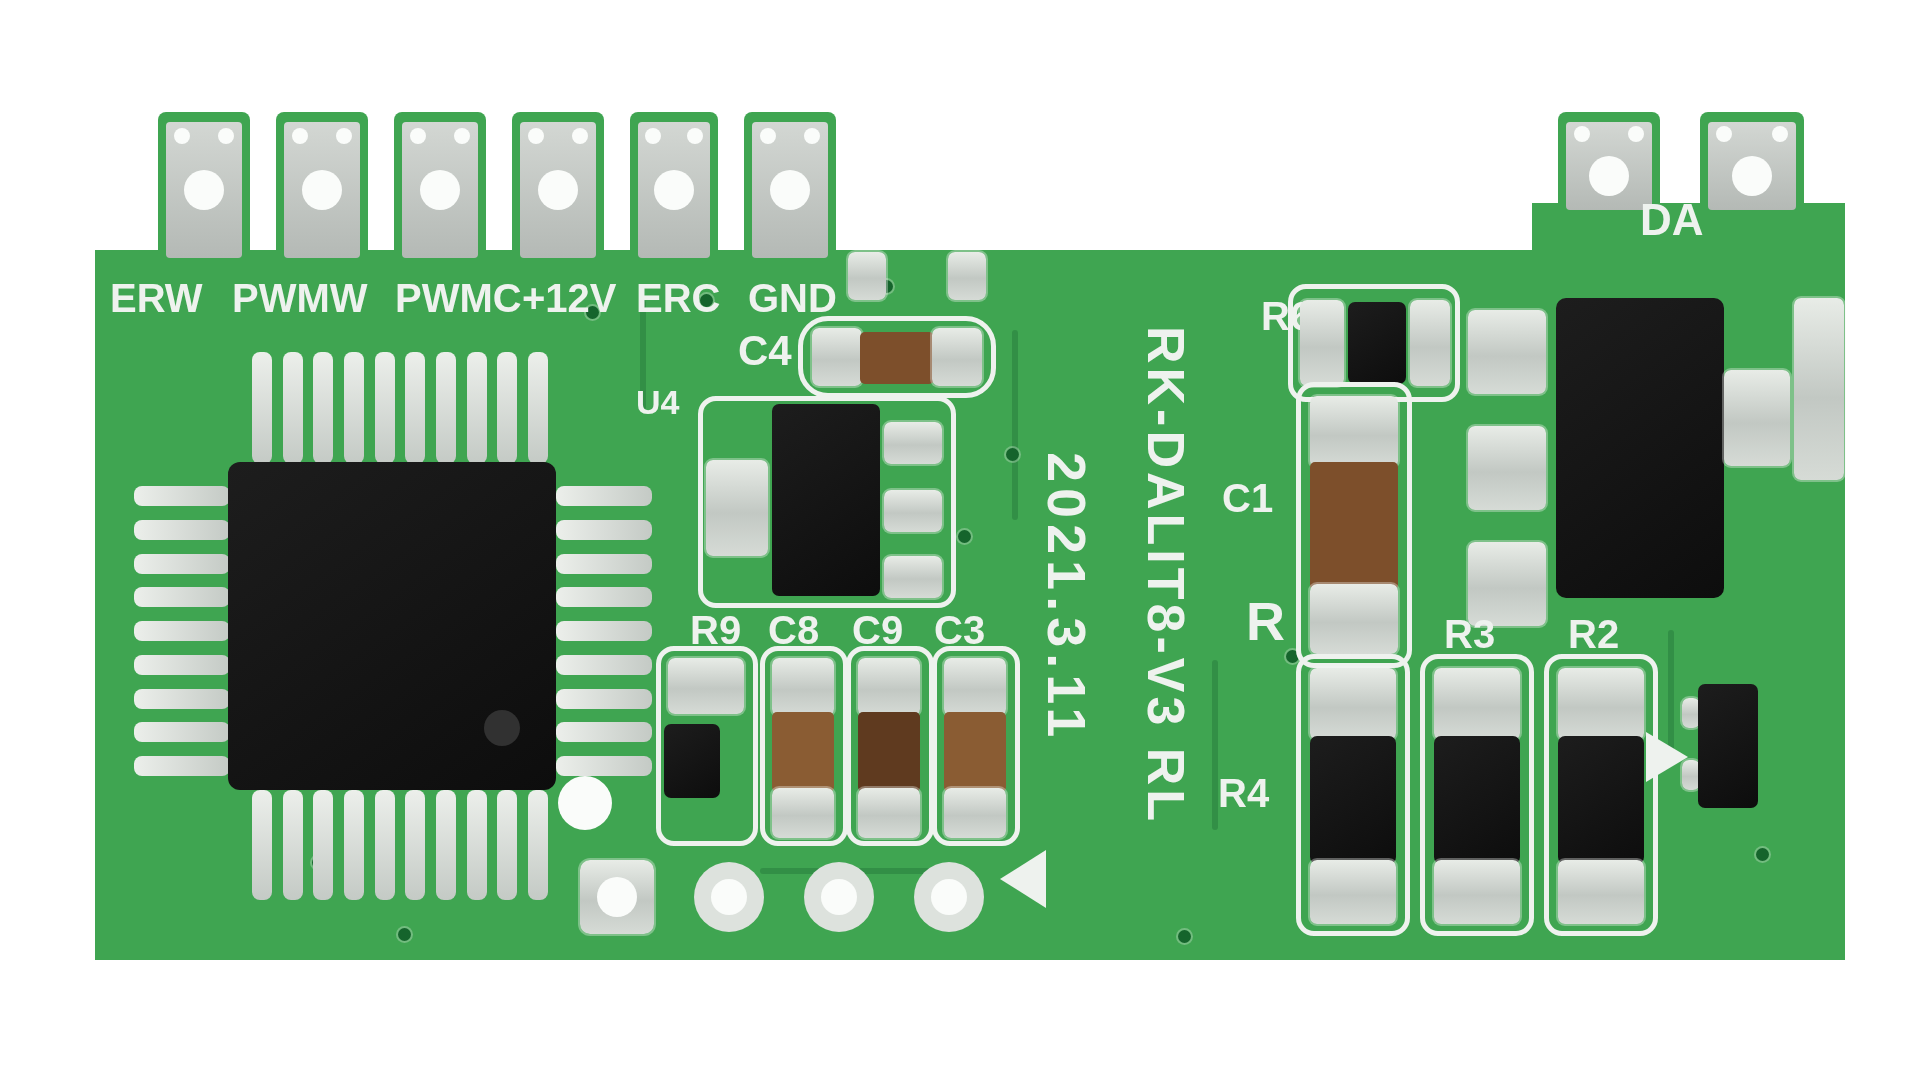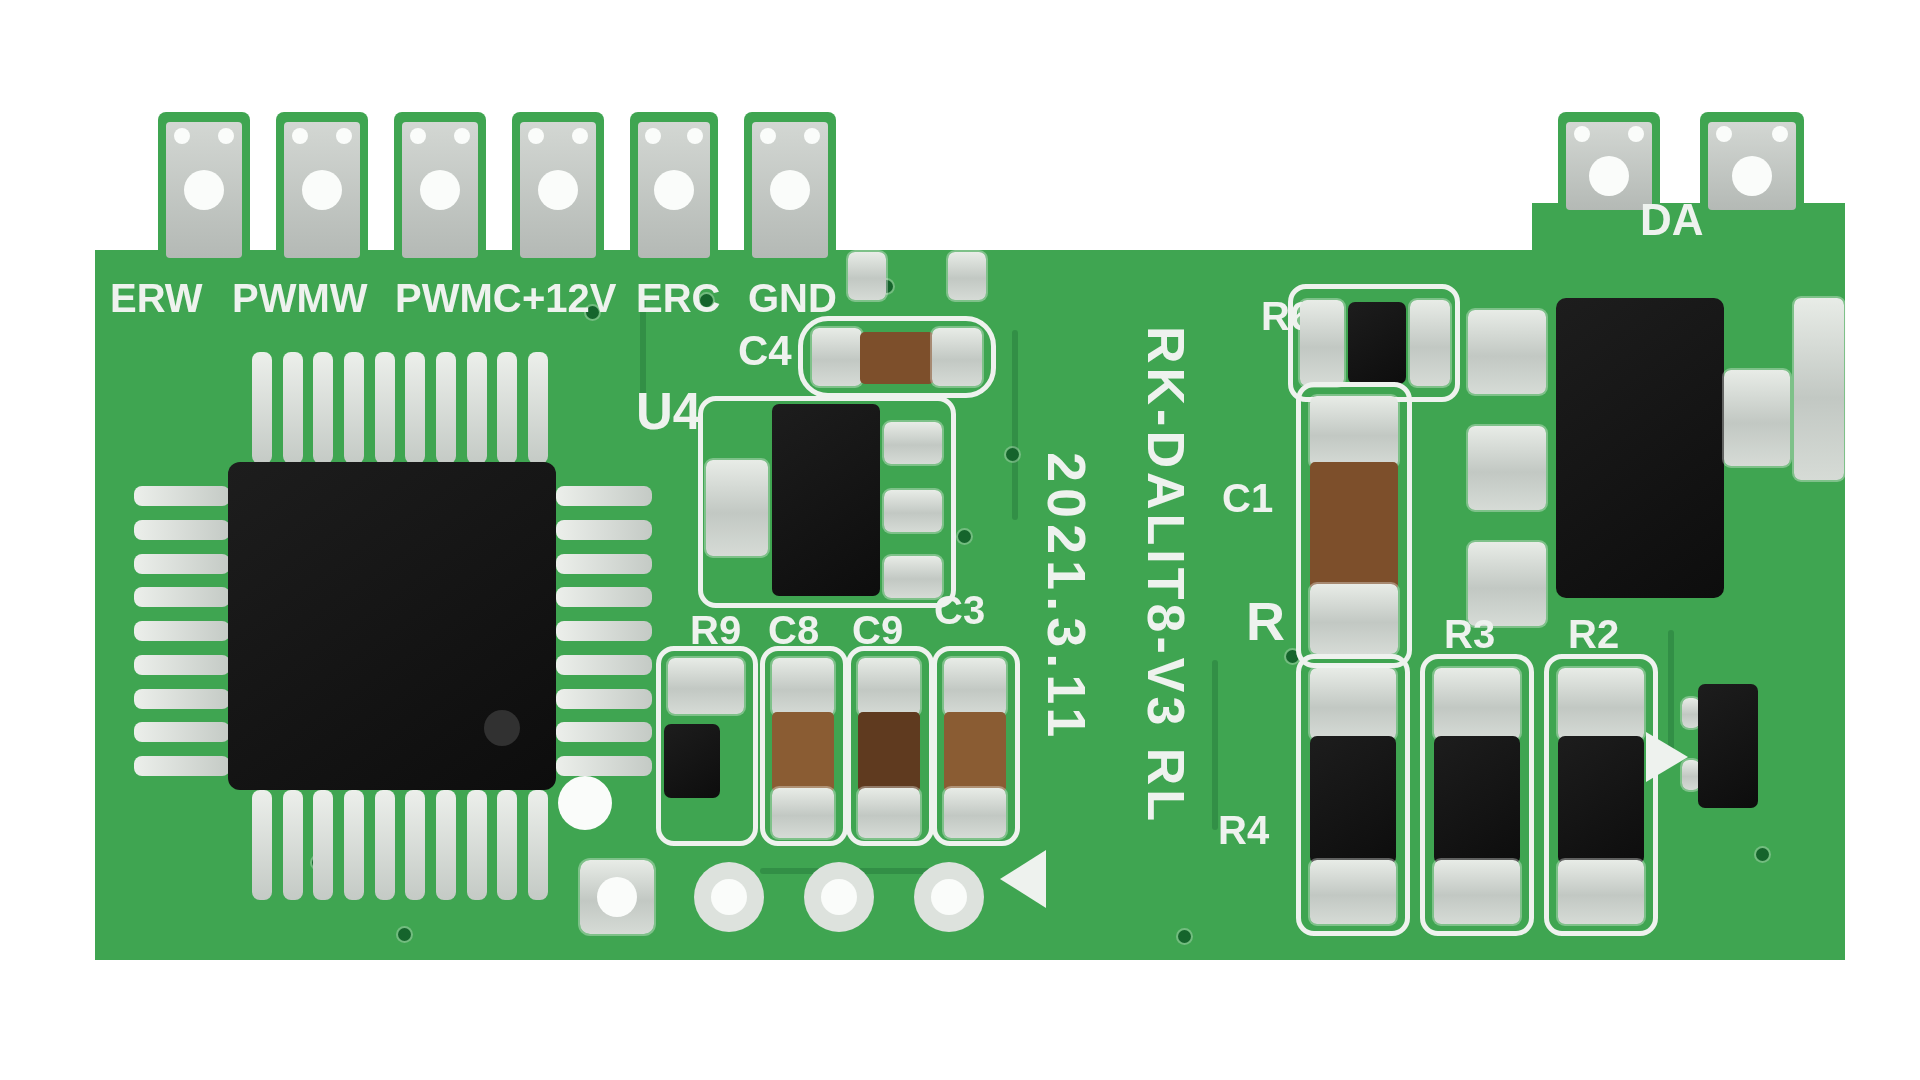--- a/index.html
+++ b/index.html
@@ -164,40 +164,40 @@
       <div class="lead"></div>
       <div class="lead"></div>
       <div class="lead"></div>
       <div class="lead"></div>
     </div>
   <div class="abs chip" style="left:228px;top:462px;width:328px;height:328px;border-radius:12px">
     <div class="abs" style="right:36px;bottom:44px;width:36px;height:36px;border-radius:50%;background:#313131"></div>
   </div>
   <div class="abs hole" style="left:558px;top:776px;width:54px;height:54px"></div>
 
-  <div class="abs ref" style="left:636px;top:384px;font-size:51px">U4</div>
+  <div class="abs ref" style="left:636px;top:384px;font-size:34px">U4</div>
   <div class="abs silk" style="left:698px;top:396px;width:258px;height:212px"></div>
   <div class="abs pad" style="left:706px;top:460px;width:62px;height:96px"></div>
   <div class="abs chip" style="left:772px;top:404px;width:108px;height:192px"></div>
   <div class="abs pad" style="left:884px;top:422px;width:58px;height:42px"></div>
   <div class="abs pad" style="left:884px;top:490px;width:58px;height:42px"></div>
   <div class="abs pad" style="left:884px;top:556px;width:58px;height:42px"></div>
 
   <div class="abs ref" style="left:738px;top:328px;font-size:42px">C4</div>
   <div class="abs pad" style="left:848px;top:252px;width:38px;height:48px"></div>
   <div class="abs pad" style="left:948px;top:252px;width:38px;height:48px"></div>
   <div class="abs silk" style="left:798px;top:316px;width:198px;height:82px;border-radius:30px"></div>
   <div class="abs pad" style="left:812px;top:328px;width:50px;height:58px"></div>
   <div class="abs cap" style="left:860px;top:332px;width:74px;height:52px;background:#7d4f2b"></div>
   <div class="abs pad" style="left:932px;top:328px;width:50px;height:58px"></div>
 
   <div class="abs ref" style="left:690px;top:608px">R9</div>
   <div class="abs ref" style="left:768px;top:608px">C8</div>
   <div class="abs ref" style="left:852px;top:608px">C9</div>
-  <div class="abs ref" style="left:934px;top:588px">C3</div>
+  <div class="abs ref" style="left:934px;top:608px">C3</div>
 
   <div class="abs silk" style="left:656px;top:646px;width:102px;height:200px"></div>
   <div class="abs pad" style="left:668px;top:658px;width:76px;height:56px"></div>
   <div class="abs chip" style="left:664px;top:724px;width:56px;height:74px"></div>
 
   <div class="abs silk" style="left:760px;top:646px;width:88px;height:200px"></div>
   <div class="abs pad" style="left:772px;top:658px;width:62px;height:58px"></div>
   <div class="abs cap" style="left:772px;top:712px;width:62px;height:80px;background:#8a5c33"></div>
   <div class="abs pad" style="left:772px;top:788px;width:62px;height:50px"></div>
 
@@ -240,21 +240,21 @@
 
   <div class="abs ref" style="left:1222px;top:476px">C1</div>
   <div class="abs ref" style="left:1246px;top:592px;font-size:54px">R</div>
   <div class="abs silk" style="left:1296px;top:382px;width:116px;height:286px"></div>
   <div class="abs pad" style="left:1310px;top:396px;width:88px;height:72px"></div>
   <div class="abs cap" style="left:1310px;top:462px;width:88px;height:128px;background:#7d4f2b"></div>
   <div class="abs pad" style="left:1310px;top:584px;width:88px;height:70px"></div>
 
   <div class="abs ref" style="left:1444px;top:612px">R3</div>
   <div class="abs ref" style="left:1568px;top:612px">R2</div>
-  <div class="abs ref" style="left:1218px;top:808px">R4</div>
+  <div class="abs ref" style="left:1218px;top:771px">R4</div>
 
   <div class="abs silk" style="left:1296px;top:654px;width:114px;height:282px"></div>
   <div class="abs pad" style="left:1310px;top:668px;width:86px;height:72px"></div>
   <div class="abs chip" style="left:1310px;top:736px;width:86px;height:128px"></div>
   <div class="abs pad" style="left:1310px;top:860px;width:86px;height:64px"></div>
 
   <div class="abs silk" style="left:1420px;top:654px;width:114px;height:282px"></div>
   <div class="abs pad" style="left:1434px;top:668px;width:86px;height:72px"></div>
   <div class="abs chip" style="left:1434px;top:736px;width:86px;height:128px"></div>
   <div class="abs pad" style="left:1434px;top:860px;width:86px;height:64px"></div>

